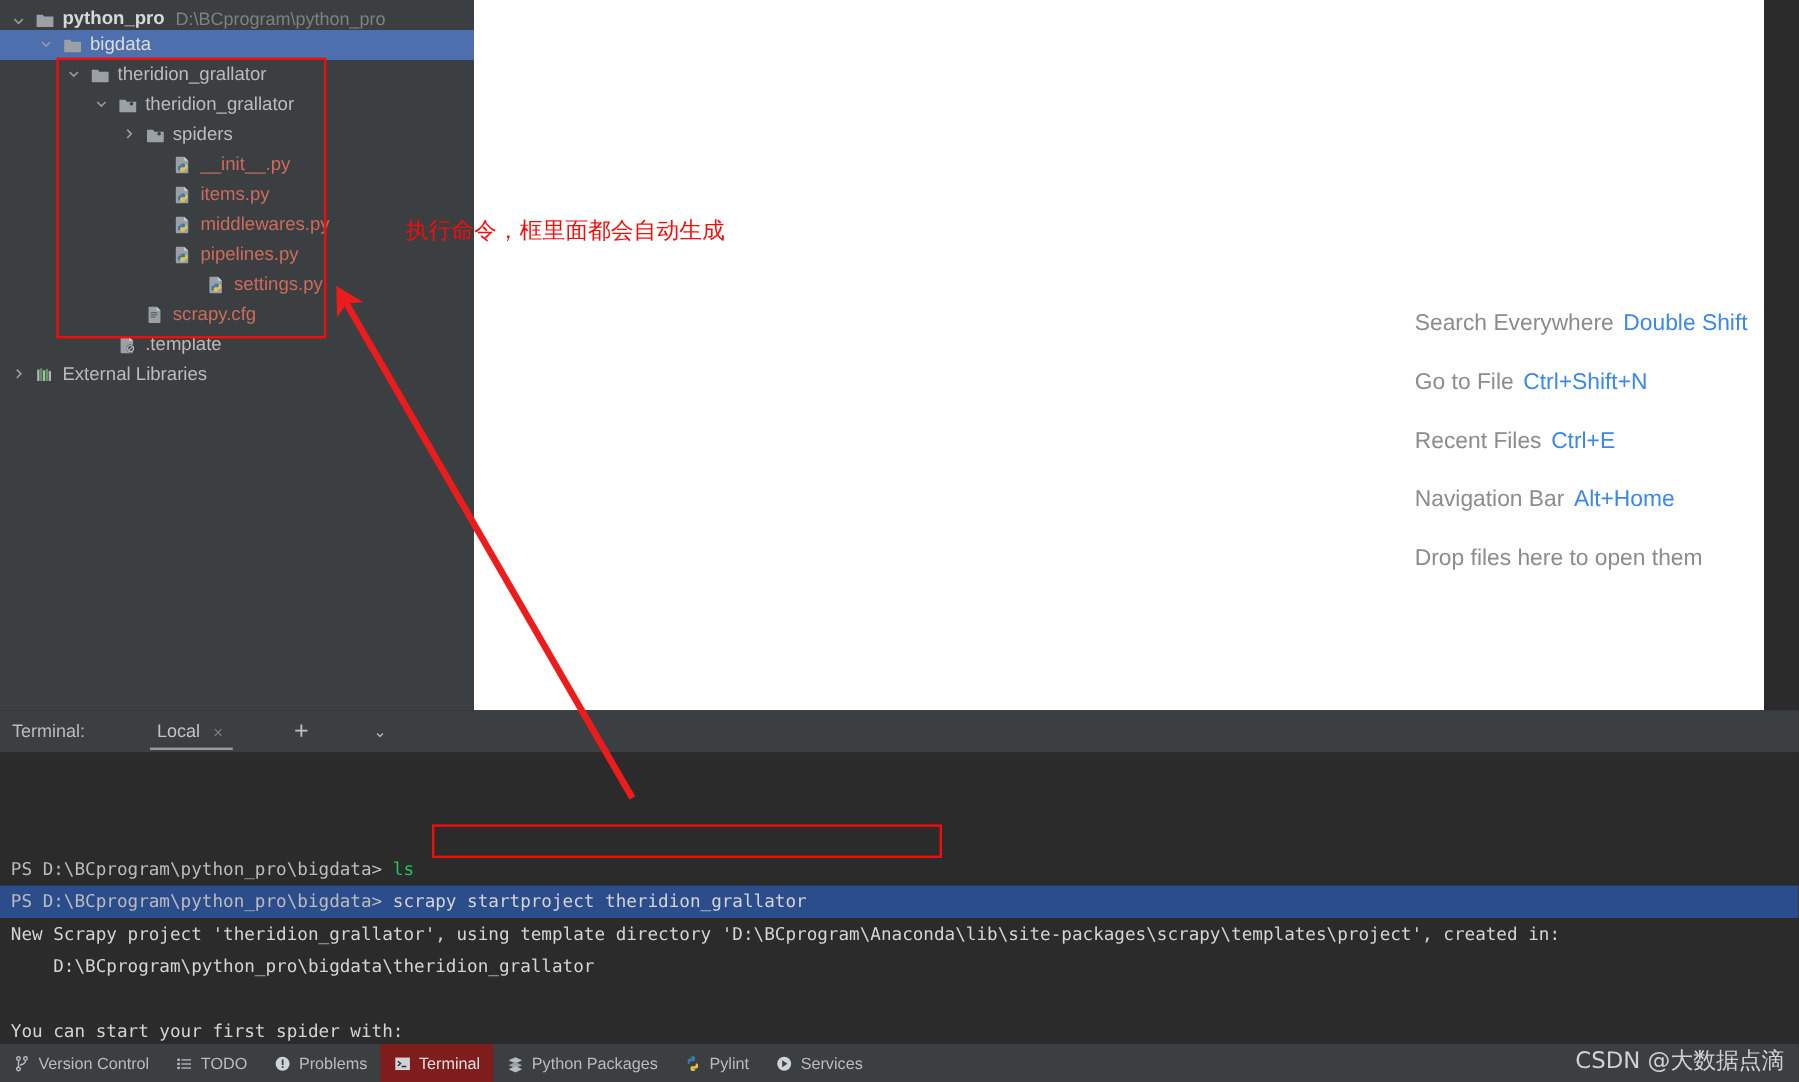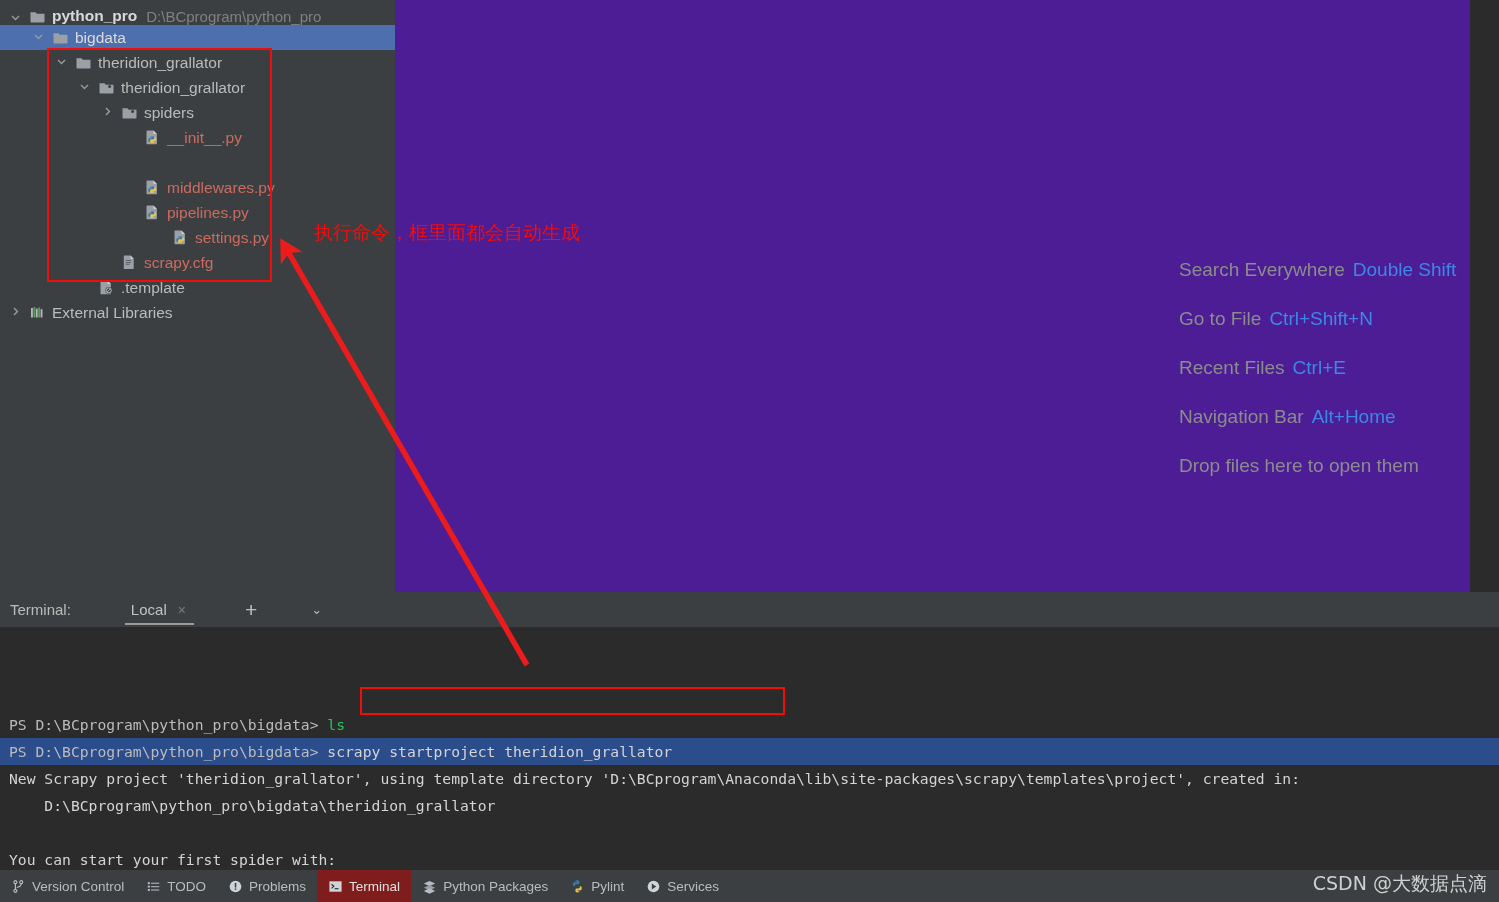--- a/index.html
+++ b/index.html
@@ -16,21 +16,21 @@
     -webkit-font-smoothing: antialiased;
   }
 
   
   #editor-area {
     position: absolute;
     left: 395px;
     top: 0;
     width: 1075px;
     height: 592px;
-    background: #4c1d95;
+    background: #ffffff;
   }
 
   
   #project-pane {
     position: absolute;
     left: 0;
     top: 0;
     width: 395px;
     height: 592px;
     background: #3c3f41;
@@ -85,27 +85,26 @@
     width: 225px;
     height: 234px;
     border: 2px solid #f20d0d;
     box-sizing: border-box;
     pointer-events: none;
   }
 
   
   #annotation-text {
     position: absolute;
-    left: 314px;
+    left: 338px;
     top: 179px;
     font-size: 19px;
     color: #f20d0d;
     white-space: nowrap;
     font-family: "DejaVu Sans", sans-serif;
-    margin-top: 41px;
   }
 
   
   #editor-hints {
     position: absolute;
     left: 784px;
     top: 255px;
     width: 420px;
   }
   .hint-row {
@@ -335,20 +334,33 @@
       <span class="arrow"></span>
       <span class="ico" style="margin-left: 6px;">
         <svg width="17" height="17" viewBox="0 0 17 17">
           <path d="M3.3 1.6h6.2l3.4 3.4v9.5a.8.8 0 0 1-.8.8H3.3a.8.8 0 0 1-.8-.8V2.4a.8.8 0 0 1 .8-.8z" fill="#9aa0a6"></path>
           <path d="M9.5 1.6l3.4 3.4H9.5z" fill="#c9ced3"></path>
           <path d="M8.2 7.2c-2 0-1.9 0.85-1.9 0.85l0 0.9h1.94v0.27H5.55s-1.3-.15-1.3 1.9 1.14 1.97 1.14 1.97h.68v-.94s-.04-1.14 1.12-1.14h1.93s1.08.02 1.08-1.05V8.28s.16-1.08-2-1.08zm-1.07.61a.35.35 0 1 1 0 .7.35.35 0 0 1 0-.7z" fill="#3b7aad"></path>
           <path d="M8.26 14.1c2 0 1.9-.86 1.9-.86v-.9H8.22v-.27h2.71s1.3.15 1.3-1.9-1.14-1.97-1.14-1.97h-.68v.94s.04 1.14-1.12 1.14H7.36s-1.08-.02-1.08 1.05v1.67s-.16 1.08 2 1.08zm1.07-.61a.35.35 0 1 1 0-.7.35.35 0 0 1 0 .7z" fill="#e9c44a"></path>
         </svg>
       </span>
       <span class="label label-red">__init__.py</span>
+    </div>
+    <div class="tree-row" style="top: 150px;">
+      <span style="display: inline-block; width: 123px; min-width: 123px;"></span>
+      <span class="arrow"></span>
+      <span class="ico" style="margin-left: 6px;">
+        <svg width="17" height="17" viewBox="0 0 17 17">
+          <path d="M3.3 1.6h6.2l3.4 3.4v9.5a.8.8 0 0 1-.8.8H3.3a.8.8 0 0 1-.8-.8V2.4a.8.8 0 0 1 .8-.8z" fill="#9aa0a6"></path>
+          <path d="M9.5 1.6l3.4 3.4H9.5z" fill="#c9ced3"></path>
+          <path d="M8.2 7.2c-2 0-1.9 0.85-1.9 0.85l0 0.9h1.94v0.27H5.55s-1.3-.15-1.3 1.9 1.14 1.97 1.14 1.97h.68v-.94s-.04-1.14 1.12-1.14h1.93s1.08.02 1.08-1.05V8.28s.16-1.08-2-1.08zm-1.07.61a.35.35 0 1 1 0 .7.35.35 0 0 1 0-.7z" fill="#3b7aad"></path>
+          <path d="M8.26 14.1c2 0 1.9-.86 1.9-.86v-.9H8.22v-.27h2.71s1.3.15 1.3-1.9-1.14-1.97-1.14-1.97h-.68v.94s.04 1.14-1.12 1.14H7.36s-1.08-.02-1.08 1.05v1.67s-.16 1.08 2 1.08zm1.07-.61a.35.35 0 1 1 0-.7.35.35 0 0 1 0 .7z" fill="#e9c44a"></path>
+        </svg>
+      </span>
+      <span class="label label-red">items.py</span>
     </div>
     <div class="tree-row" style="top: 175px;">
       <span style="display: inline-block; width: 123px; min-width: 123px;"></span>
       <span class="arrow"></span>
       <span class="ico" style="margin-left: 6px;">
         <svg width="17" height="17" viewBox="0 0 17 17">
           <path d="M3.3 1.6h6.2l3.4 3.4v9.5a.8.8 0 0 1-.8.8H3.3a.8.8 0 0 1-.8-.8V2.4a.8.8 0 0 1 .8-.8z" fill="#9aa0a6"></path>
           <path d="M9.5 1.6l3.4 3.4H9.5z" fill="#c9ced3"></path>
           <path d="M8.2 7.2c-2 0-1.9 0.85-1.9 0.85l0 0.9h1.94v0.27H5.55s-1.3-.15-1.3 1.9 1.14 1.97 1.14 1.97h.68v-.94s-.04-1.14 1.12-1.14h1.93s1.08.02 1.08-1.05V8.28s.16-1.08-2-1.08zm-1.07.61a.35.35 0 1 1 0 .7.35.35 0 0 1 0-.7z" fill="#3b7aad"></path>
           <path d="M8.26 14.1c2 0 1.9-.86 1.9-.86v-.9H8.22v-.27h2.71s1.3.15 1.3-1.9-1.14-1.97-1.14-1.97h-.68v.94s.04 1.14-1.12 1.14H7.36s-1.08-.02-1.08 1.05v1.67s-.16 1.08 2 1.08zm1.07-.61a.35.35 0 1 1 0-.7.35.35 0 0 1 0 .7z" fill="#e9c44a"></path>

